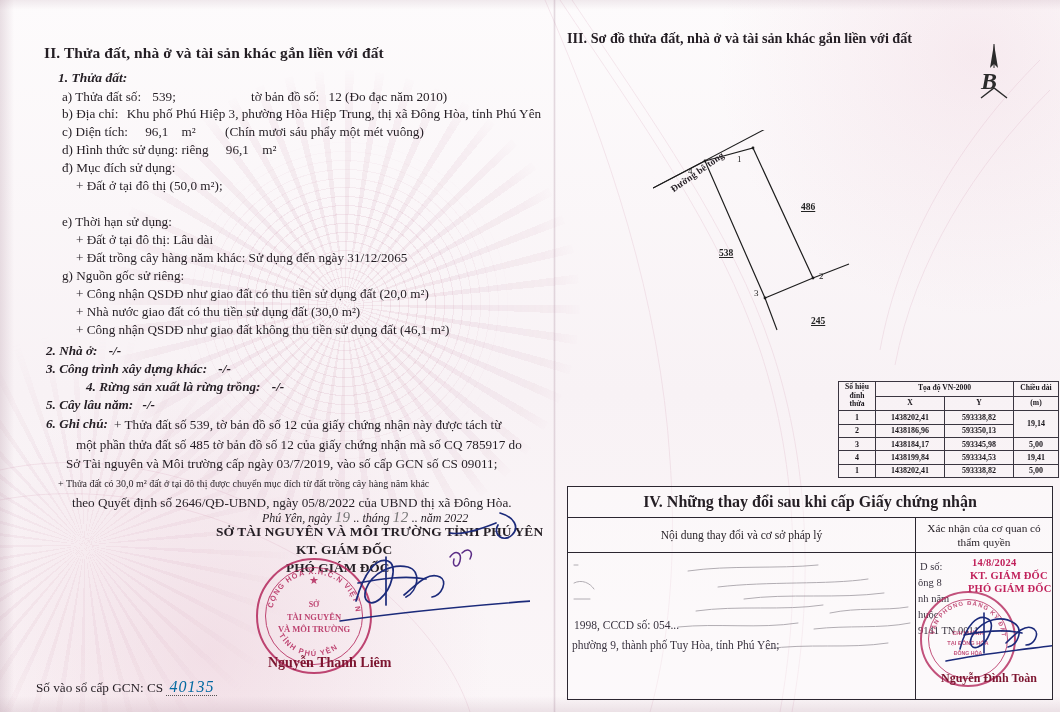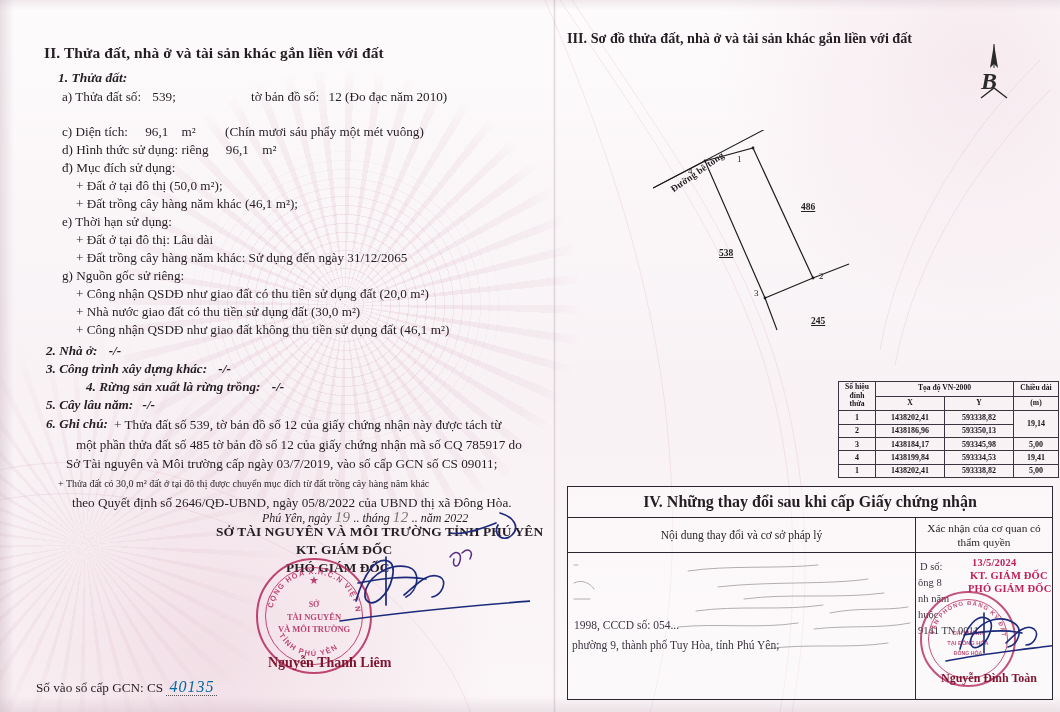--- a/index.html
+++ b/index.html
@@ -164,37 +164,40 @@
   <div class="h2">II. Thửa đất, nhà ở và tài sản khác gắn liền với đất</div>
   <div class="sub1">1. Thửa đất:</div>
 
   <div class="line" style="left:62px;top:89px;">
     <span>a) Thửa đất số:</span>
     <span style="padding-left:8px">539;</span>
     <span style="padding-left:72px">tờ bản đồ số:</span>
     <span style="padding-left:6px">12  (Đo đạc năm 2010)</span>
   </div>
 
+  <div class="line" style="left:62px;top:106px;">
+    <span>b) Địa chỉ:</span>
+    <span style="padding-left:5px">Khu phố Phú Hiệp 3, phường Hòa Hiệp Trung, thị xã Đông Hòa, tỉnh Phú Yên</span>
+  </div>
 
   <div class="line" style="left:62px;top:124px;">
     <span>c) Diện tích:</span>
     <span style="padding-left:14px">96,1</span>
     <span style="padding-left:10px">m²</span>
     <span style="padding-left:26px">(Chín mươi sáu phẩy một mét vuông)</span>
   </div>
 
   <div class="line" style="left:62px;top:142px;">
     <span>d) Hình thức sử dụng: riêng</span>
     <span style="padding-left:14px">96,1</span>
     <span style="padding-left:10px">m²</span>
   </div>
 
   <div class="line" style="left:62px;top:160px;">đ) Mục đích sử dụng:</div>
   <div class="line" style="left:76px;top:178px;">+ Đất ở tại đô thị (50,0 m²);</div>
-  <div class="line" style="left:76px;top:196px;">+ Đất trồng cây hàng năm khác (46,1  m²);</div>
 
   <div class="line" style="left:62px;top:214px;">e) Thời hạn sử dụng:</div>
   <div class="line" style="left:76px;top:232px;">+ Đất ở tại đô thị: Lâu dài</div>
   <div class="line" style="left:76px;top:250px;">+ Đất trồng cây hàng năm khác: Sử dụng đến ngày 31/12/2065</div>
 
   <div class="line" style="left:62px;top:268px;">g) Nguồn gốc sử riêng:</div>
   <div class="line" style="left:76px;top:286px;">+ Công nhận QSDĐ như giao đất có thu tiền sử dụng đất (20,0 m²)</div>
   <div class="line" style="left:76px;top:304px;">+ Nhà nước giao đất có thu tiền sử dụng đất (30,0 m²)</div>
   <div class="line" style="left:76px;top:322px;">+ Công nhận QSDĐ như giao đất không thu tiền sử dụng đất (46,1 m²)</div>
 
@@ -390,21 +393,21 @@
         <div class="faded" style="left:6px;top:66px;">1998, CCCD số: 054...</div>
         <div class="faded" style="left:4px;top:86px;">phường 9, thành phố Tuy Hòa, tỉnh Phú Yên;</div>
       </div>
       <div class="cR">
         <div class="faded" style="left:4px;top:8px;font-size:10.5px">D số:</div>
         <div class="faded" style="left:2px;top:24px;font-size:10.5px">ông 8</div>
         <div class="faded" style="left:2px;top:40px;font-size:10.5px">nh năm</div>
         <div class="faded" style="left:2px;top:56px;font-size:10.5px">huộc</div>
         <div class="faded" style="left:2px;top:72px;font-size:10.5px">9141 TN 0011</div>
 
-        <div class="redtxt" style="left:56px;top:4px;">13/5/2024</div>
+        <div class="redtxt" style="left:56px;top:4px;">14/8/2024</div>
         <div class="redtxt" style="left:54px;top:17px;">KT. GIÁM ĐỐC</div>
         <div class="redtxt" style="left:52px;top:30px;">PHÓ GIÁM ĐỐC</div>
 
         <div class="seal4">
           <svg width="92" height="92" viewBox="0 0 92 92" style="position:absolute;left:0;top:0">
             <defs>
               <path id="a4t" d="M 12,46 A 34,34 0 0 1 80,46"></path>
             </defs>
             <text font-size="6" font-weight="bold" fill="#b4285c" font-family="'Liberation Sans',sans-serif" letter-spacing="1">
               <textPath href="#a4t" startOffset="4%">VĂN PHÒNG ĐĂNG KÝ ĐẤT ĐAI</textPath>

